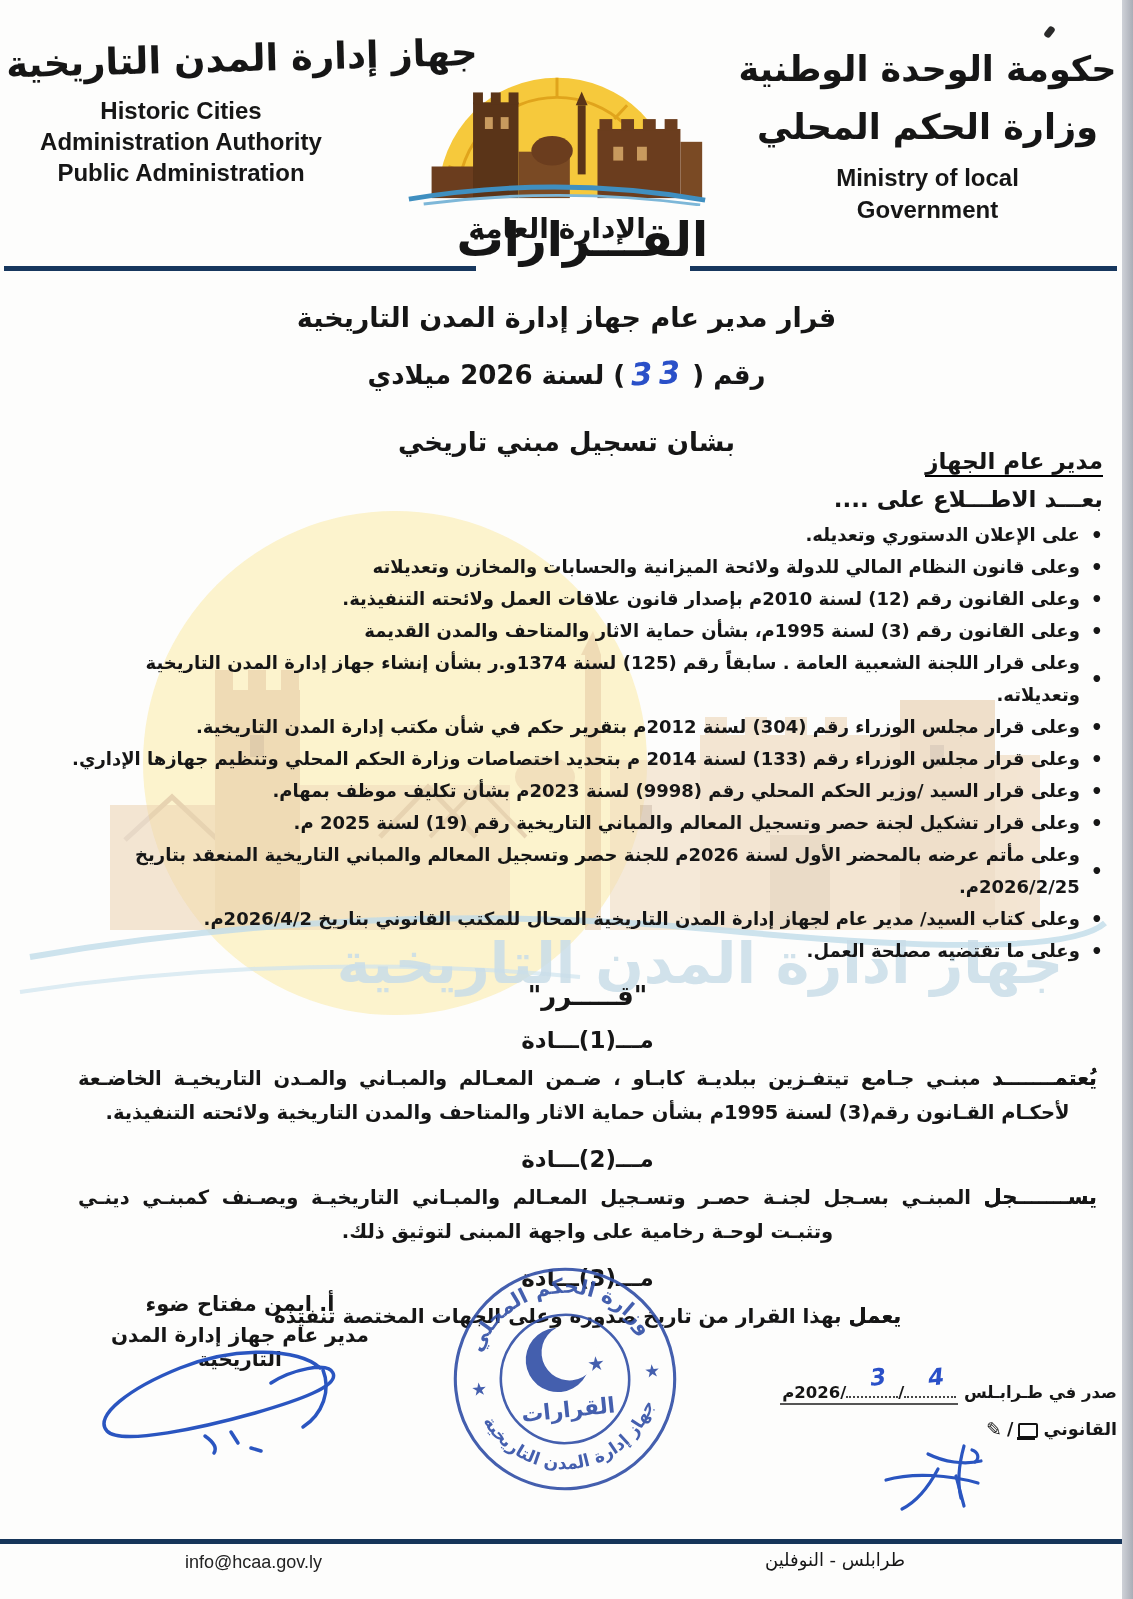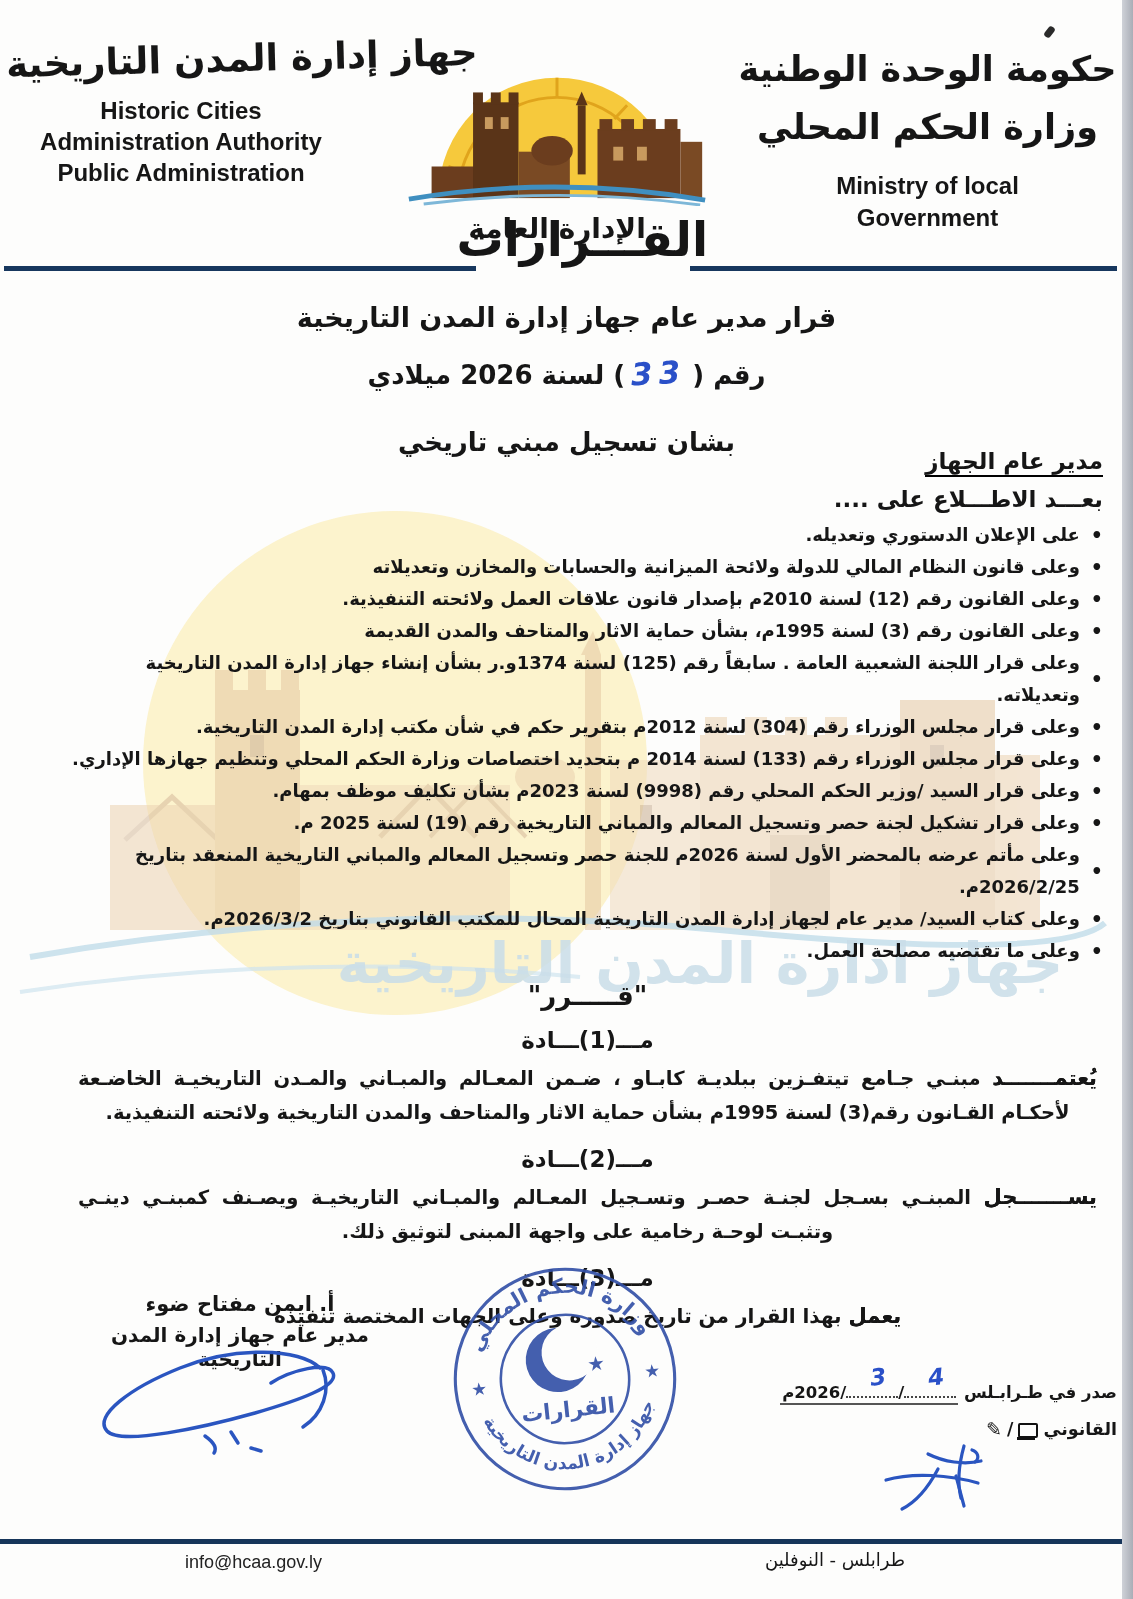--- a/index.html
+++ b/index.html
@@ -16,21 +16,21 @@
   
   .hdr-left{position:absolute;left:6px;top:38px;width:400px;z-index:2;}
   .hdr-left .callig{font-size:37px;font-weight:bold;white-space:nowrap;transform:rotate(-1.5deg);
     font-family:"DejaVu Sans",sans-serif;}
   .hdr-left .eng{width:350px;text-align:center;font-family:"Liberation Sans",sans-serif;
     font-weight:bold;font-size:24px;line-height:31px;margin-top:14px;}
   .hdr-center{position:absolute;left:398px;top:48px;width:318px;text-align:center;z-index:2;}
   .hdr-center .dept{font-size:28px;font-weight:bold;margin-top:2px;}
   .hdr-right{position:absolute;left:735px;top:40px;width:385px;text-align:center;z-index:2;}
   .hdr-right .callig{font-size:35px;font-weight:bold;line-height:58px;white-space:nowrap;}
-  .hdr-right .eng{font-family:"Liberation Sans",sans-serif;font-weight:bold;font-size:24px;line-height:32px;margin-top:14px;}
+  .hdr-right .eng{font-family:"Liberation Sans",sans-serif;font-weight:bold;font-size:24px;line-height:32px;margin-top:6px;}
 
   .rule-left{position:absolute;left:4px;top:266px;width:472px;height:5px;background:#17375e;z-index:2;}
   .rule-right{position:absolute;left:690px;top:266px;right:16px;height:5px;background:#17375e;z-index:2;}
   .decisions-banner{position:absolute;left:462px;top:212px;width:246px;text-align:center;
     font-size:47px;font-weight:bold;z-index:3;direction:rtl;}
 
   
   .title-block{position:absolute;left:0;right:0;top:302px;text-align:center;direction:rtl;z-index:2;}
   .title-block .t1{font-size:27px;font-weight:bold;}
   .title-block .t2{font-size:26px;font-weight:bold;margin-top:22px;}
@@ -215,21 +215,21 @@
       <div class="cons-item">
           <span>وعلى قرار السيد /وزير الحكم المحلي رقم (9998) لسنة 2023م بشأن تكليف موظف بمهام.</span>
         </div>
       <div class="cons-item">
           <span>وعلى قرار تشكيل لجنة حصر وتسجيل المعالم والمباني التاريخية رقم (19) لسنة 2025 م.</span>
         </div>
       <div class="cons-item">
           <span>وعلى مأتم عرضه بالمحضر الأول لسنة 2026م للجنة حصر وتسجيل المعالم والمباني التاريخية المنعقد بتاريخ 2026/2/25م.</span>
         </div>
       <div class="cons-item">
-          <span>وعلى كتاب السيد/ مدير عام لجهاز إدارة المدن التاريخية المحال للمكتب القانوني بتاريخ 2026/3/2م.</span>
+          <span>وعلى كتاب السيد/ مدير عام لجهاز إدارة المدن التاريخية المحال للمكتب القانوني بتاريخ 2026/4/2م.</span>
         </div>
       <div class="cons-item">
           <span>وعلى ما تقتضيه مصلحة العمل.</span>
         </div>
     </div>
 
     <div class="decision-word">"قـــــرر"</div>
 
     <div class="art-header">مـــ(1)ـــادة</div>
     <div class="art-body">

